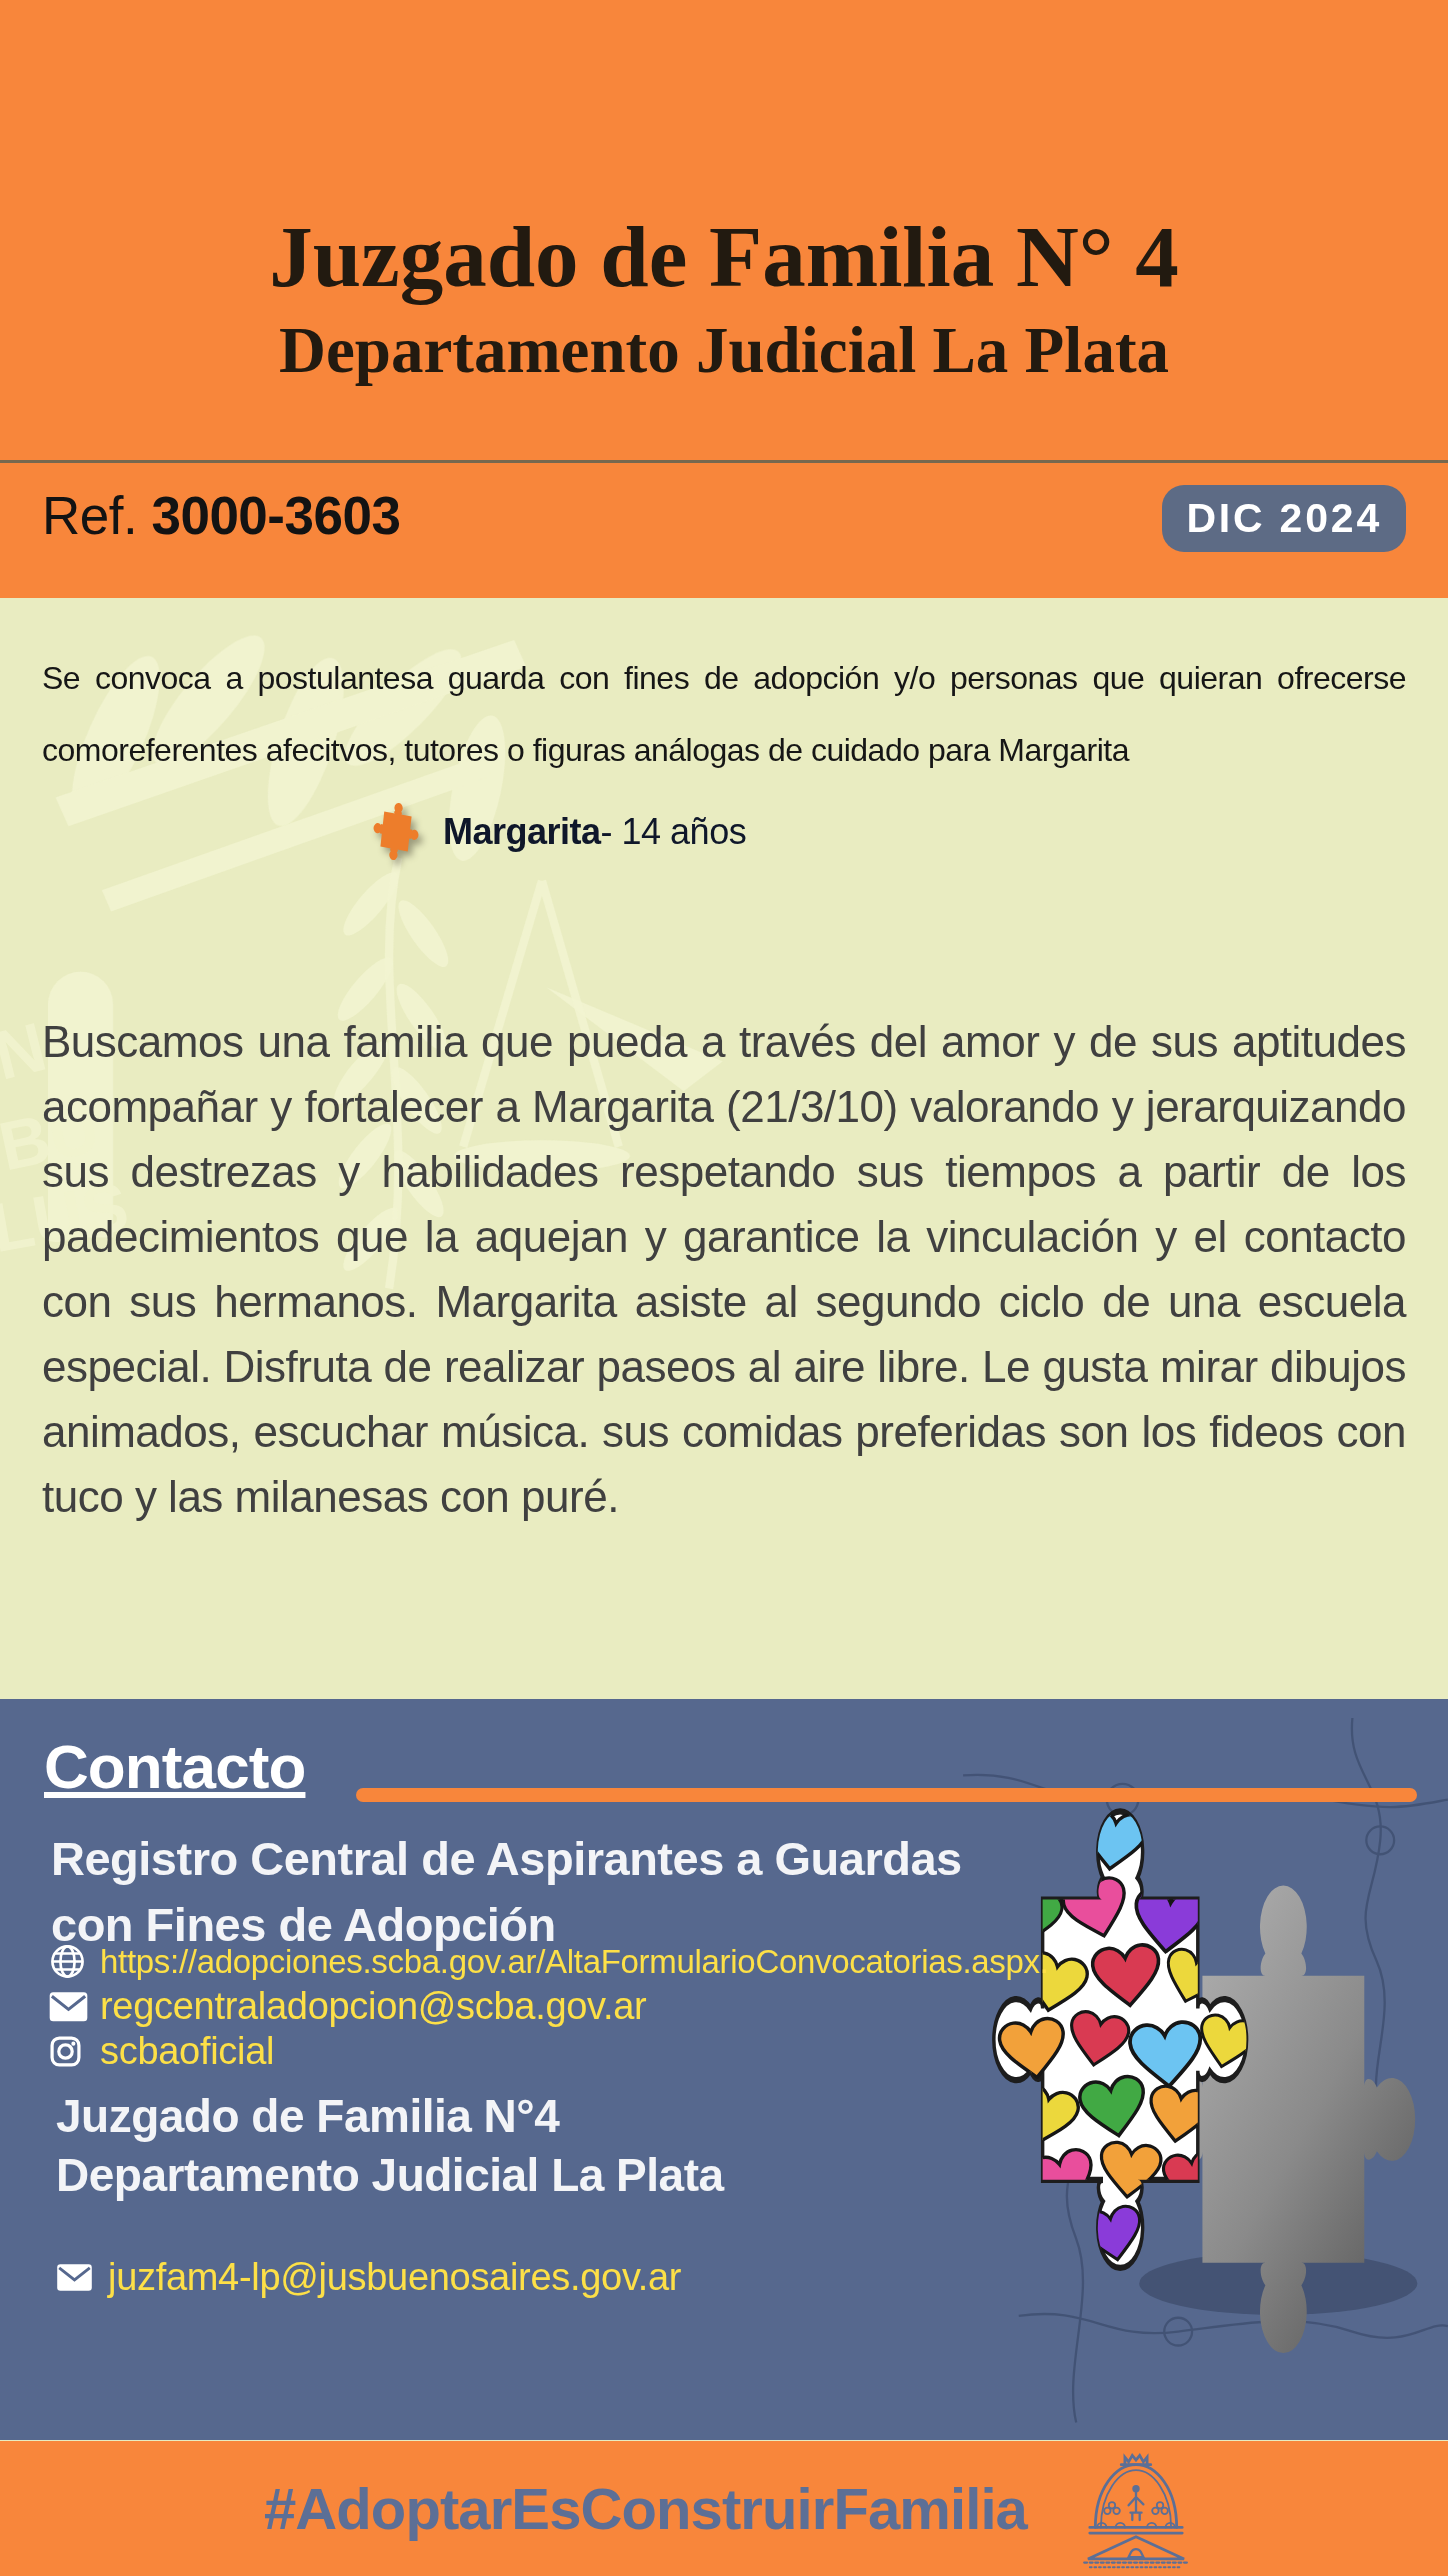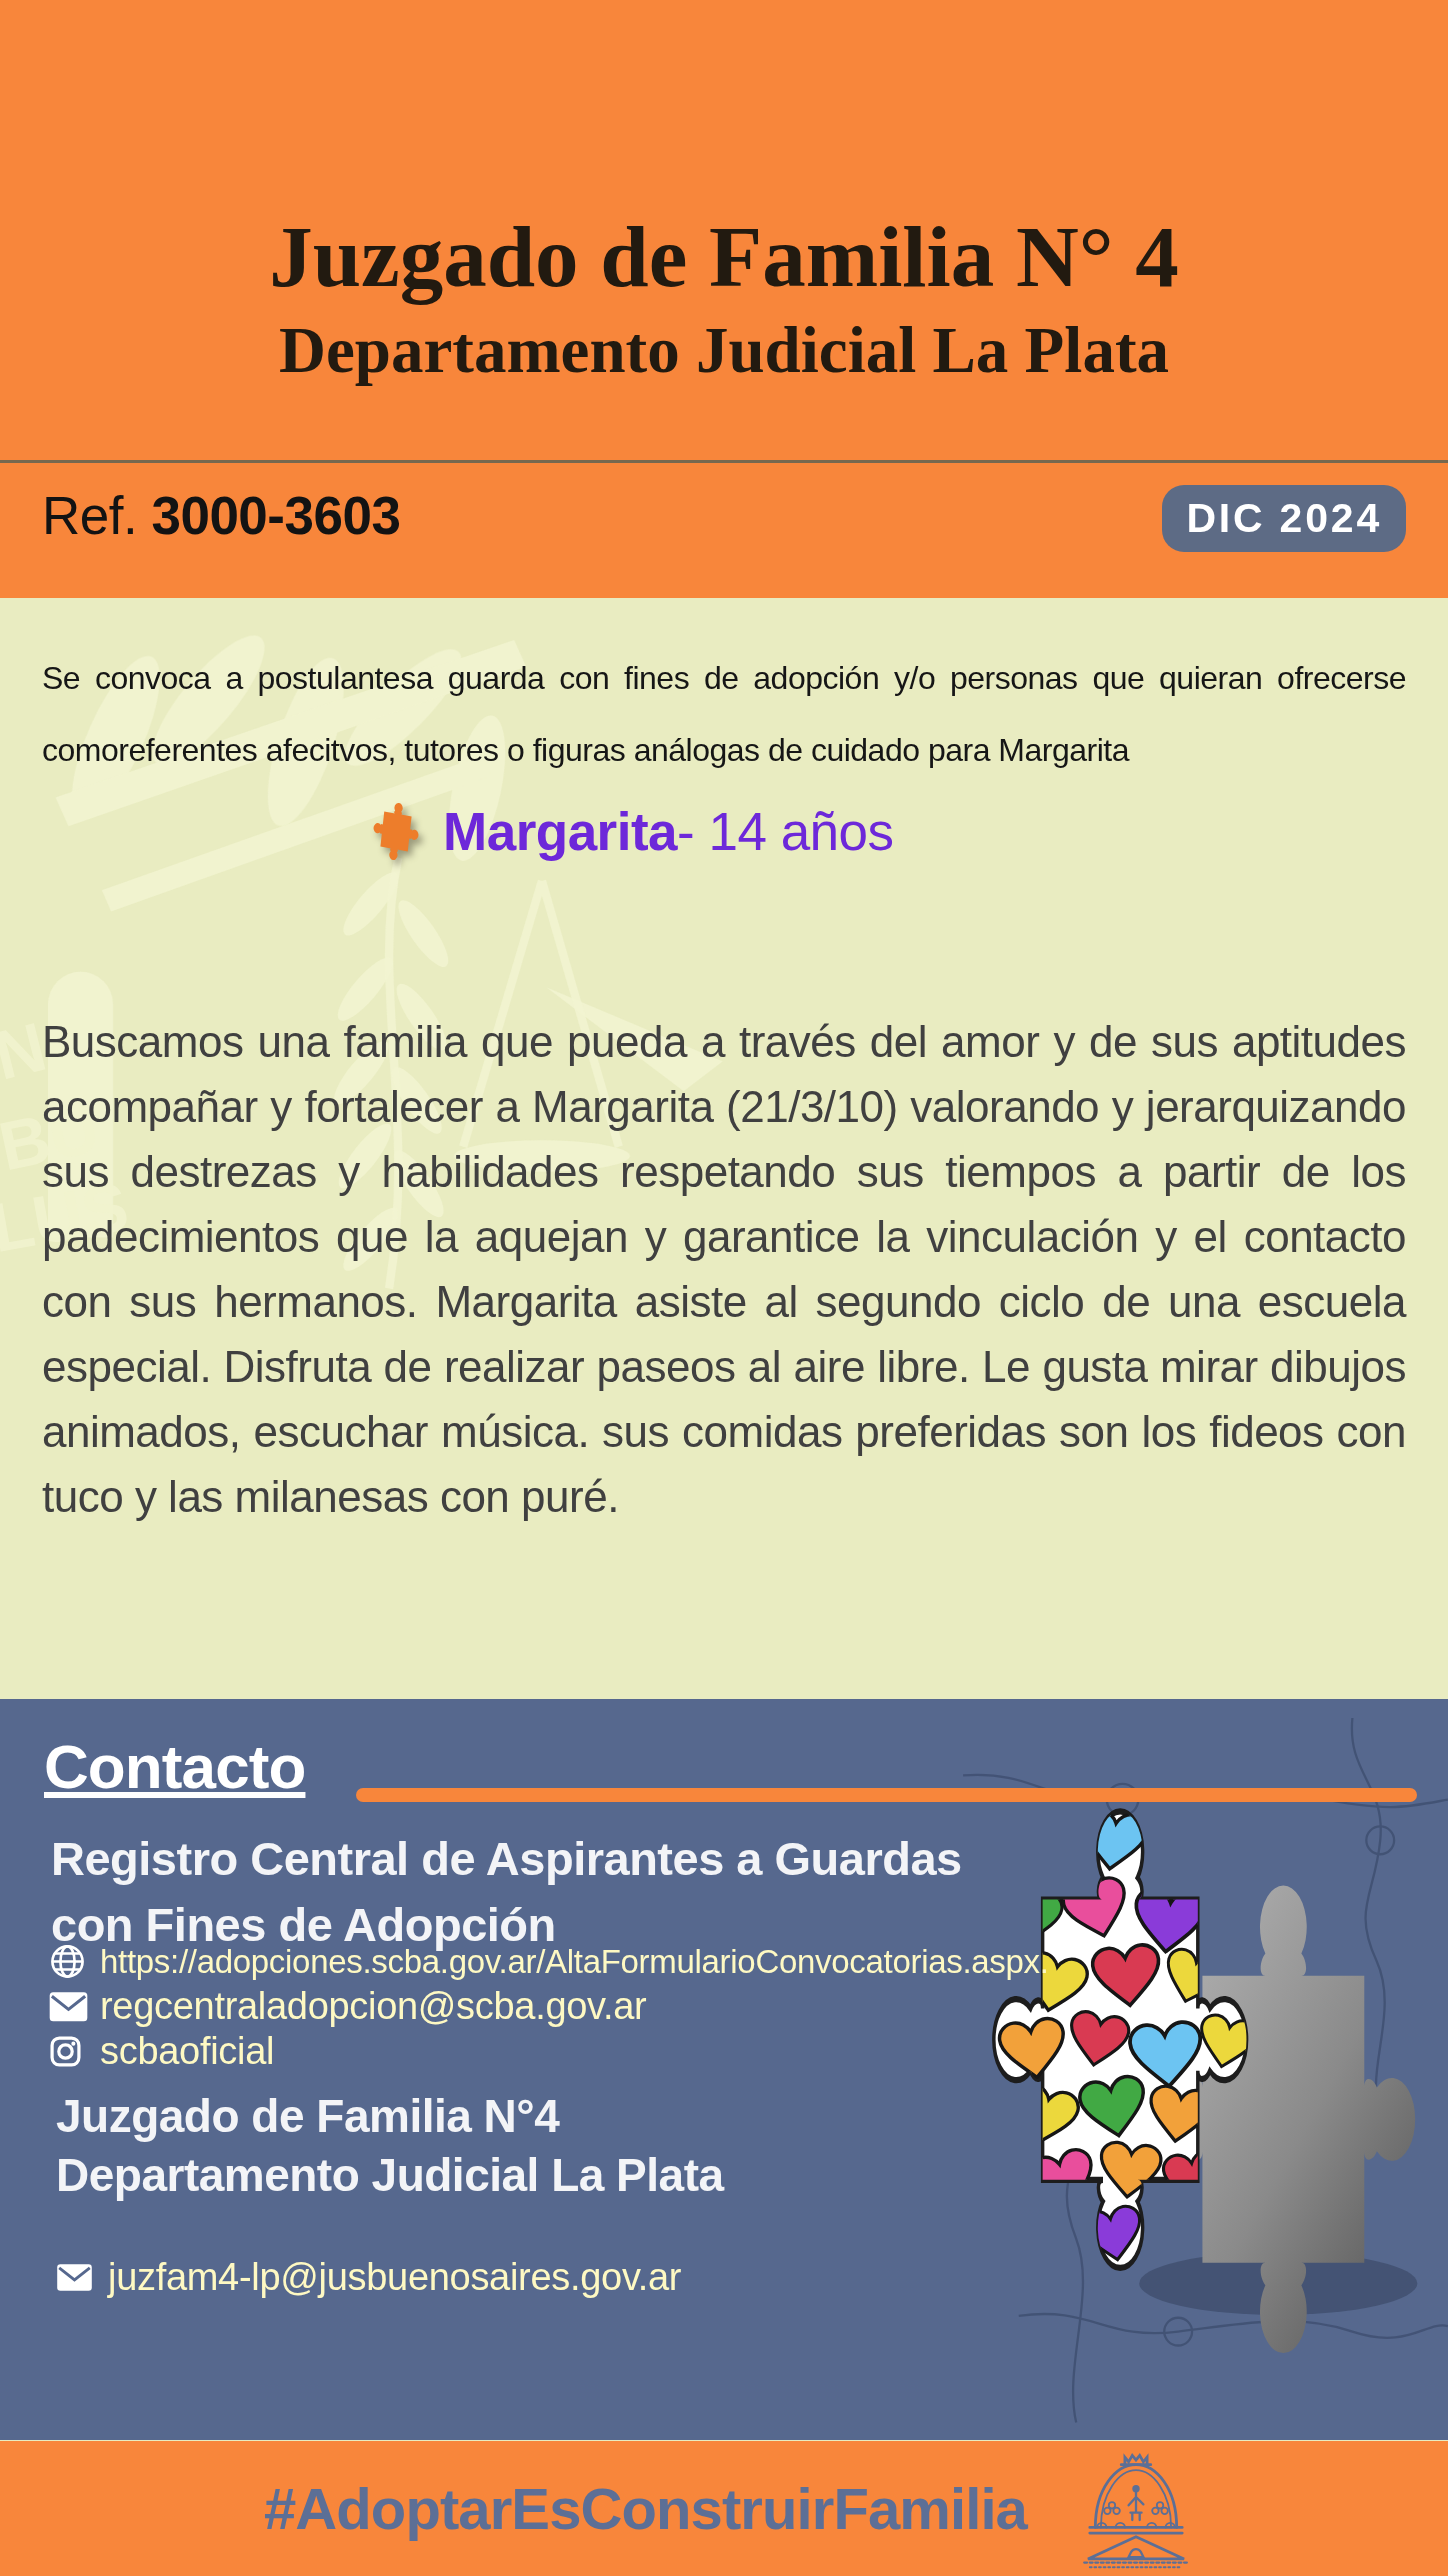--- a/index.html
+++ b/index.html
@@ -25,39 +25,39 @@
   
   .green-section{position:absolute;top:598px;left:0;width:100%;height:1102px;
                  background:#E9ECC1;overflow:hidden;}
   .watermark{position:absolute;top:0;left:0;pointer-events:none;}
   .intro-paragraph{position:relative;margin:0 42px;padding-top:44px;
                    font-size:32px;line-height:72px;letter-spacing:-0.5px;
                    text-align:justify;color:#161616;}
   .child-row{position:relative;margin:5.6px 0 0 373px;display:flex;align-items:center;
              gap:24px;height:80px;}
   .puzzle-icon{filter:drop-shadow(4.6px 5.6px 3.7px rgba(60,55,40,.45));}
-  .child-label{font-size:53px;color:#6d28d9;letter-spacing:-0.5px;}
+  .child-label{font-size:36px;color:#0f172a;letter-spacing:-0.5px;}
   .child-label b{font-weight:700;}
   .desc-paragraph{position:relative;margin:0 42px;padding-top:137px;
                   font-size:44px;line-height:65px;letter-spacing:-0.5px;
                   text-align:justify;color:#404040;}
 
   
   .contact-section{position:absolute;top:1699px;left:0;width:100%;height:741px;
                    background:#56688E;overflow:hidden;color:#fff;}
   .puzzle-photo{position:absolute;right:0;top:18.5px;}
   .contact-head{position:relative;display:flex;align-items:flex-end;padding:31.5px 31px 0 44px;text-decoration:underline;}
   .contact-heading{margin:0;font-size:62px;font-weight:700;letter-spacing:-0.9px;color:#fff;}
   .head-line{flex:1;height:14px;background:#F8863B;margin-left:51px;margin-top:7.4px;border-radius:7.4px;}
   .org-block{position:relative;margin:24px 0 0 51px;font-size:47px;font-weight:700;
              line-height:66px;letter-spacing:-0.5px;color:#f3f4f7;}
   .contact-rows{position:relative;margin:-18.5px 0 0 48px;padding-top:0;}
   .contact-row{display:flex;align-items:center;height:45px;}
   .row-icon{flex:0 0 41px;display:flex;align-items:center;}
-  .row-text{font-size:38px;color:#fef9c3;letter-spacing:-0.3px;margin-left:11px;white-space:nowrap;}
+  .row-text{font-size:38px;color:#fde047;letter-spacing:-0.3px;margin-left:11px;white-space:nowrap;}
   .row-text.url{font-size:33px;}
   .court-block{position:relative;margin:13px 0 0 56px;font-size:46px;font-weight:700;
                line-height:59px;letter-spacing:-0.5px;color:#f3f4f7;}
   .court-email-row{position:relative;margin:52px 0 0 56px;display:flex;align-items:center;height:41px;}
 
   
   .footer{position:absolute;top:2441px;left:0;width:100%;height:135px;background:#F8863B;}
   .hashtag{position:absolute;left:264px;top:0;height:135px;line-height:135px;
            font-weight:700;font-size:58px;color:#5C6F96;letter-spacing:-0.9px;}
   .footer-logo{position:absolute;left:1075px;top:7.4px;}

